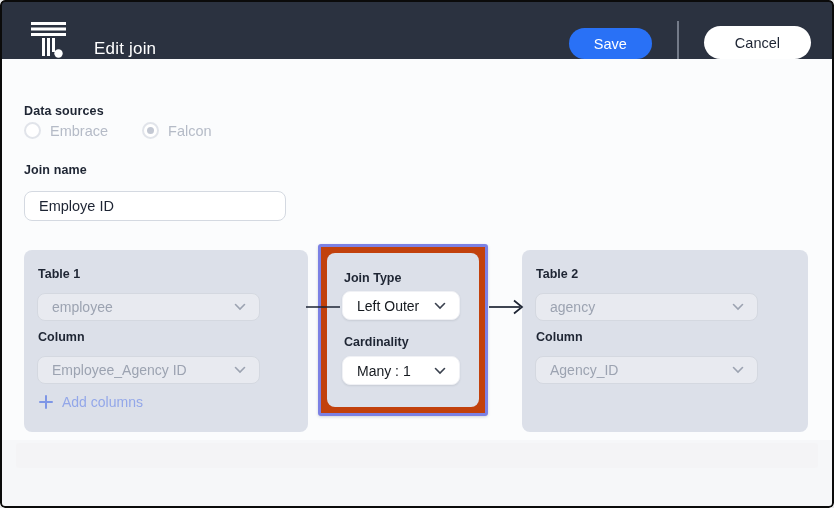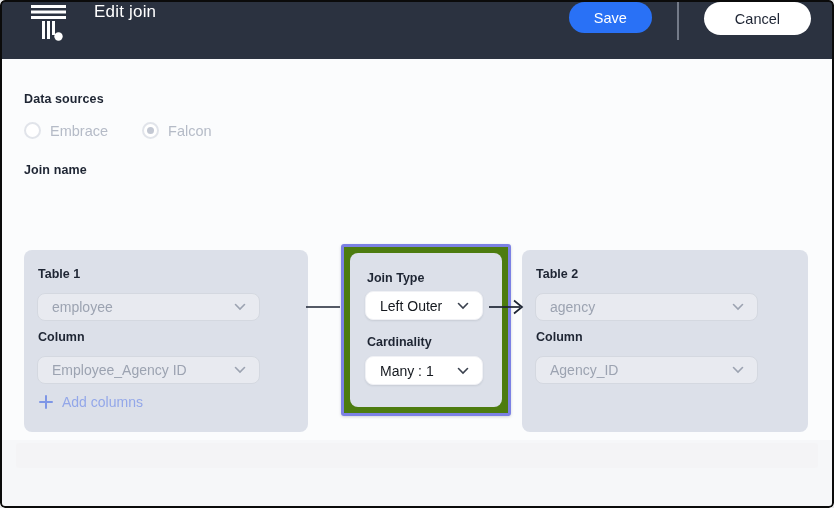--- a/index.html
+++ b/index.html
@@ -11,21 +11,21 @@
     background:#FBFCFD; border-radius:5px;
   }
   .frame {
     position:absolute; inset:0; border:2px solid #0b0b0b; border-radius:5px;
     pointer-events:none; z-index:60;
   }
 
   
   .header {
     position:absolute; left:2px; right:2px; top:2px; height:57px;
-    background:#2B3240; display:flex; align-items:flex-start; padding:0 21px 0 28px;
+    background:#2B3240; display:flex; align-items:flex-end; padding:0 21px 0 28px;
     z-index:2;
   }
   .logo { width:37px; height:40px; flex:0 0 auto; }
   .header-title {
     color:#FFFFFF; font-size:17px; font-weight:500; letter-spacing:.2px;
     margin-left:27px;
   }
   .header-spacer { flex:1; }
   .btn {
     border:none; border-radius:17px; font-family:inherit; font-size:14.5px;
@@ -83,22 +83,22 @@
   .chev { flex:0 0 auto; display:block; }
 
   .add-columns {
     position:absolute; left:15px; top:144px; display:flex; align-items:center;
     color:#93A7E9; font-size:14px; font-weight:500; cursor:pointer;
   }
   .add-columns .plus { margin-right:9px; display:block; }
 
   
   .join-box {
-    position:absolute; left:341px; top:244px; width:170px; height:172px;
-    background:#4d7c0f; border:3px solid #7C81E4; border-radius:3px; padding:6px;
+    position:absolute; left:318px; top:244px; width:170px; height:172px;
+    background:#c2410c; border:3px solid #7C81E4; border-radius:3px; padding:6px;
     box-shadow:0 1px 3px rgba(30,37,51,.18);
   }
   .join-inner {
     width:100%; height:100%; background:#DCE0E9; border-radius:8px; position:relative;
   }
   .join-inner .panel-label { left:17px; }
   .join-inner .dropdown { left:15px; width:118px; height:29px; }
 
   
   .connectors { position:absolute; inset:0; z-index:10; pointer-events:none; }
@@ -130,34 +130,35 @@
         <circle cx="28.5" cy="34.5" r="4.2"></circle>
       </g>
     </svg>
     <div class="header-title">Edit join</div>
     <div class="header-spacer"></div>
     <button class="btn btn-save">Save</button>
     <div class="header-divider"></div>
     <button class="btn btn-cancel">Cancel</button>
   </div>
 
-  <div class="section-label" style="left:24px; top:92px;">Data sources</div>
+  <div class="section-label" style="left:24px; top:104px;">Data sources</div>
 
   <div class="radio-row">
     <div class="radio-item">
       <span class="radio-circle"></span>
       <span class="radio-label">Embrace</span>
     </div>
     <div class="radio-item">
       <span class="radio-circle selected"></span>
       <span class="radio-label">Falcon</span>
     </div>
   </div>
 
   <div class="section-label" style="left:24px; top:163px;">Join name</div>
+  <input class="text-input" type="text" value="Employe ID" style="">
 
   <div class="panel" style="left:24px; top:250px;">
     <div class="panel-label" style="top:17px;">Table 1</div>
 
     <div class="dropdown disabled" style="top:43px;">
       <span>employee</span>
       <svg class="chev" width="12" height="8" viewBox="0 0 12 8">
         <path d="M1.5 1.5 L6 6 L10.5 1.5" fill="none" stroke="#9CA3B1" stroke-width="1.6" stroke-linecap="round"></path>
       </svg>
     </div>

